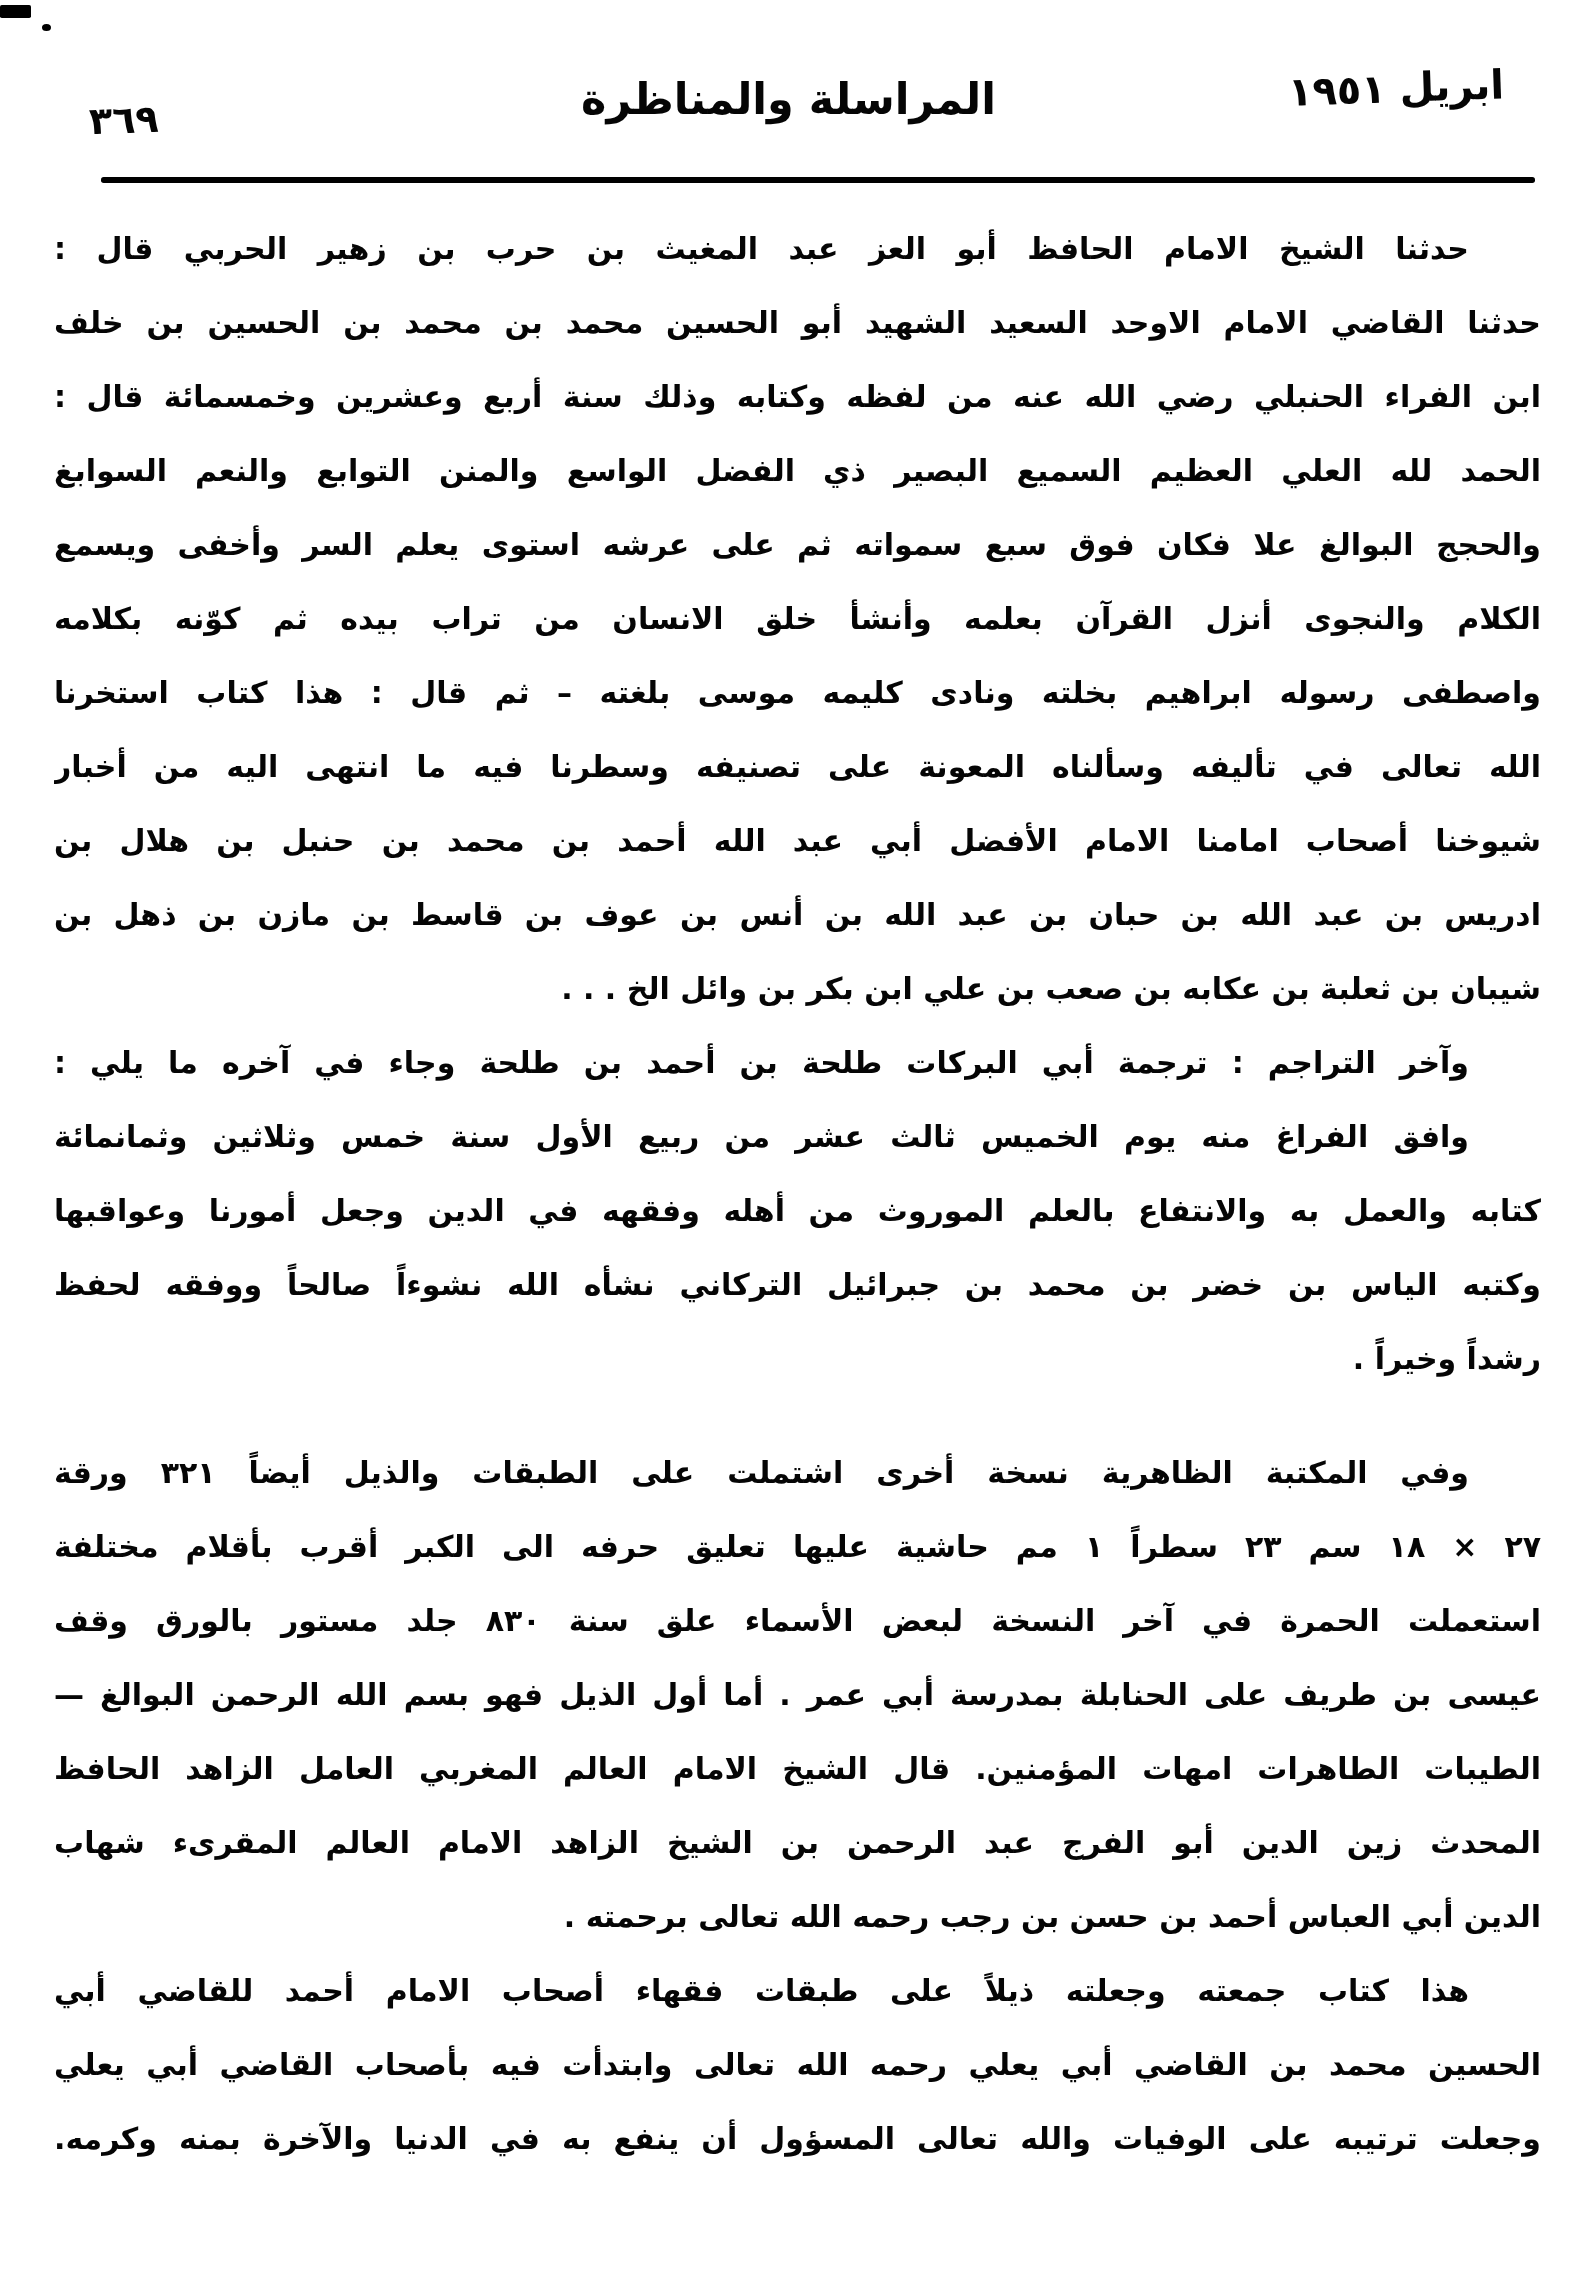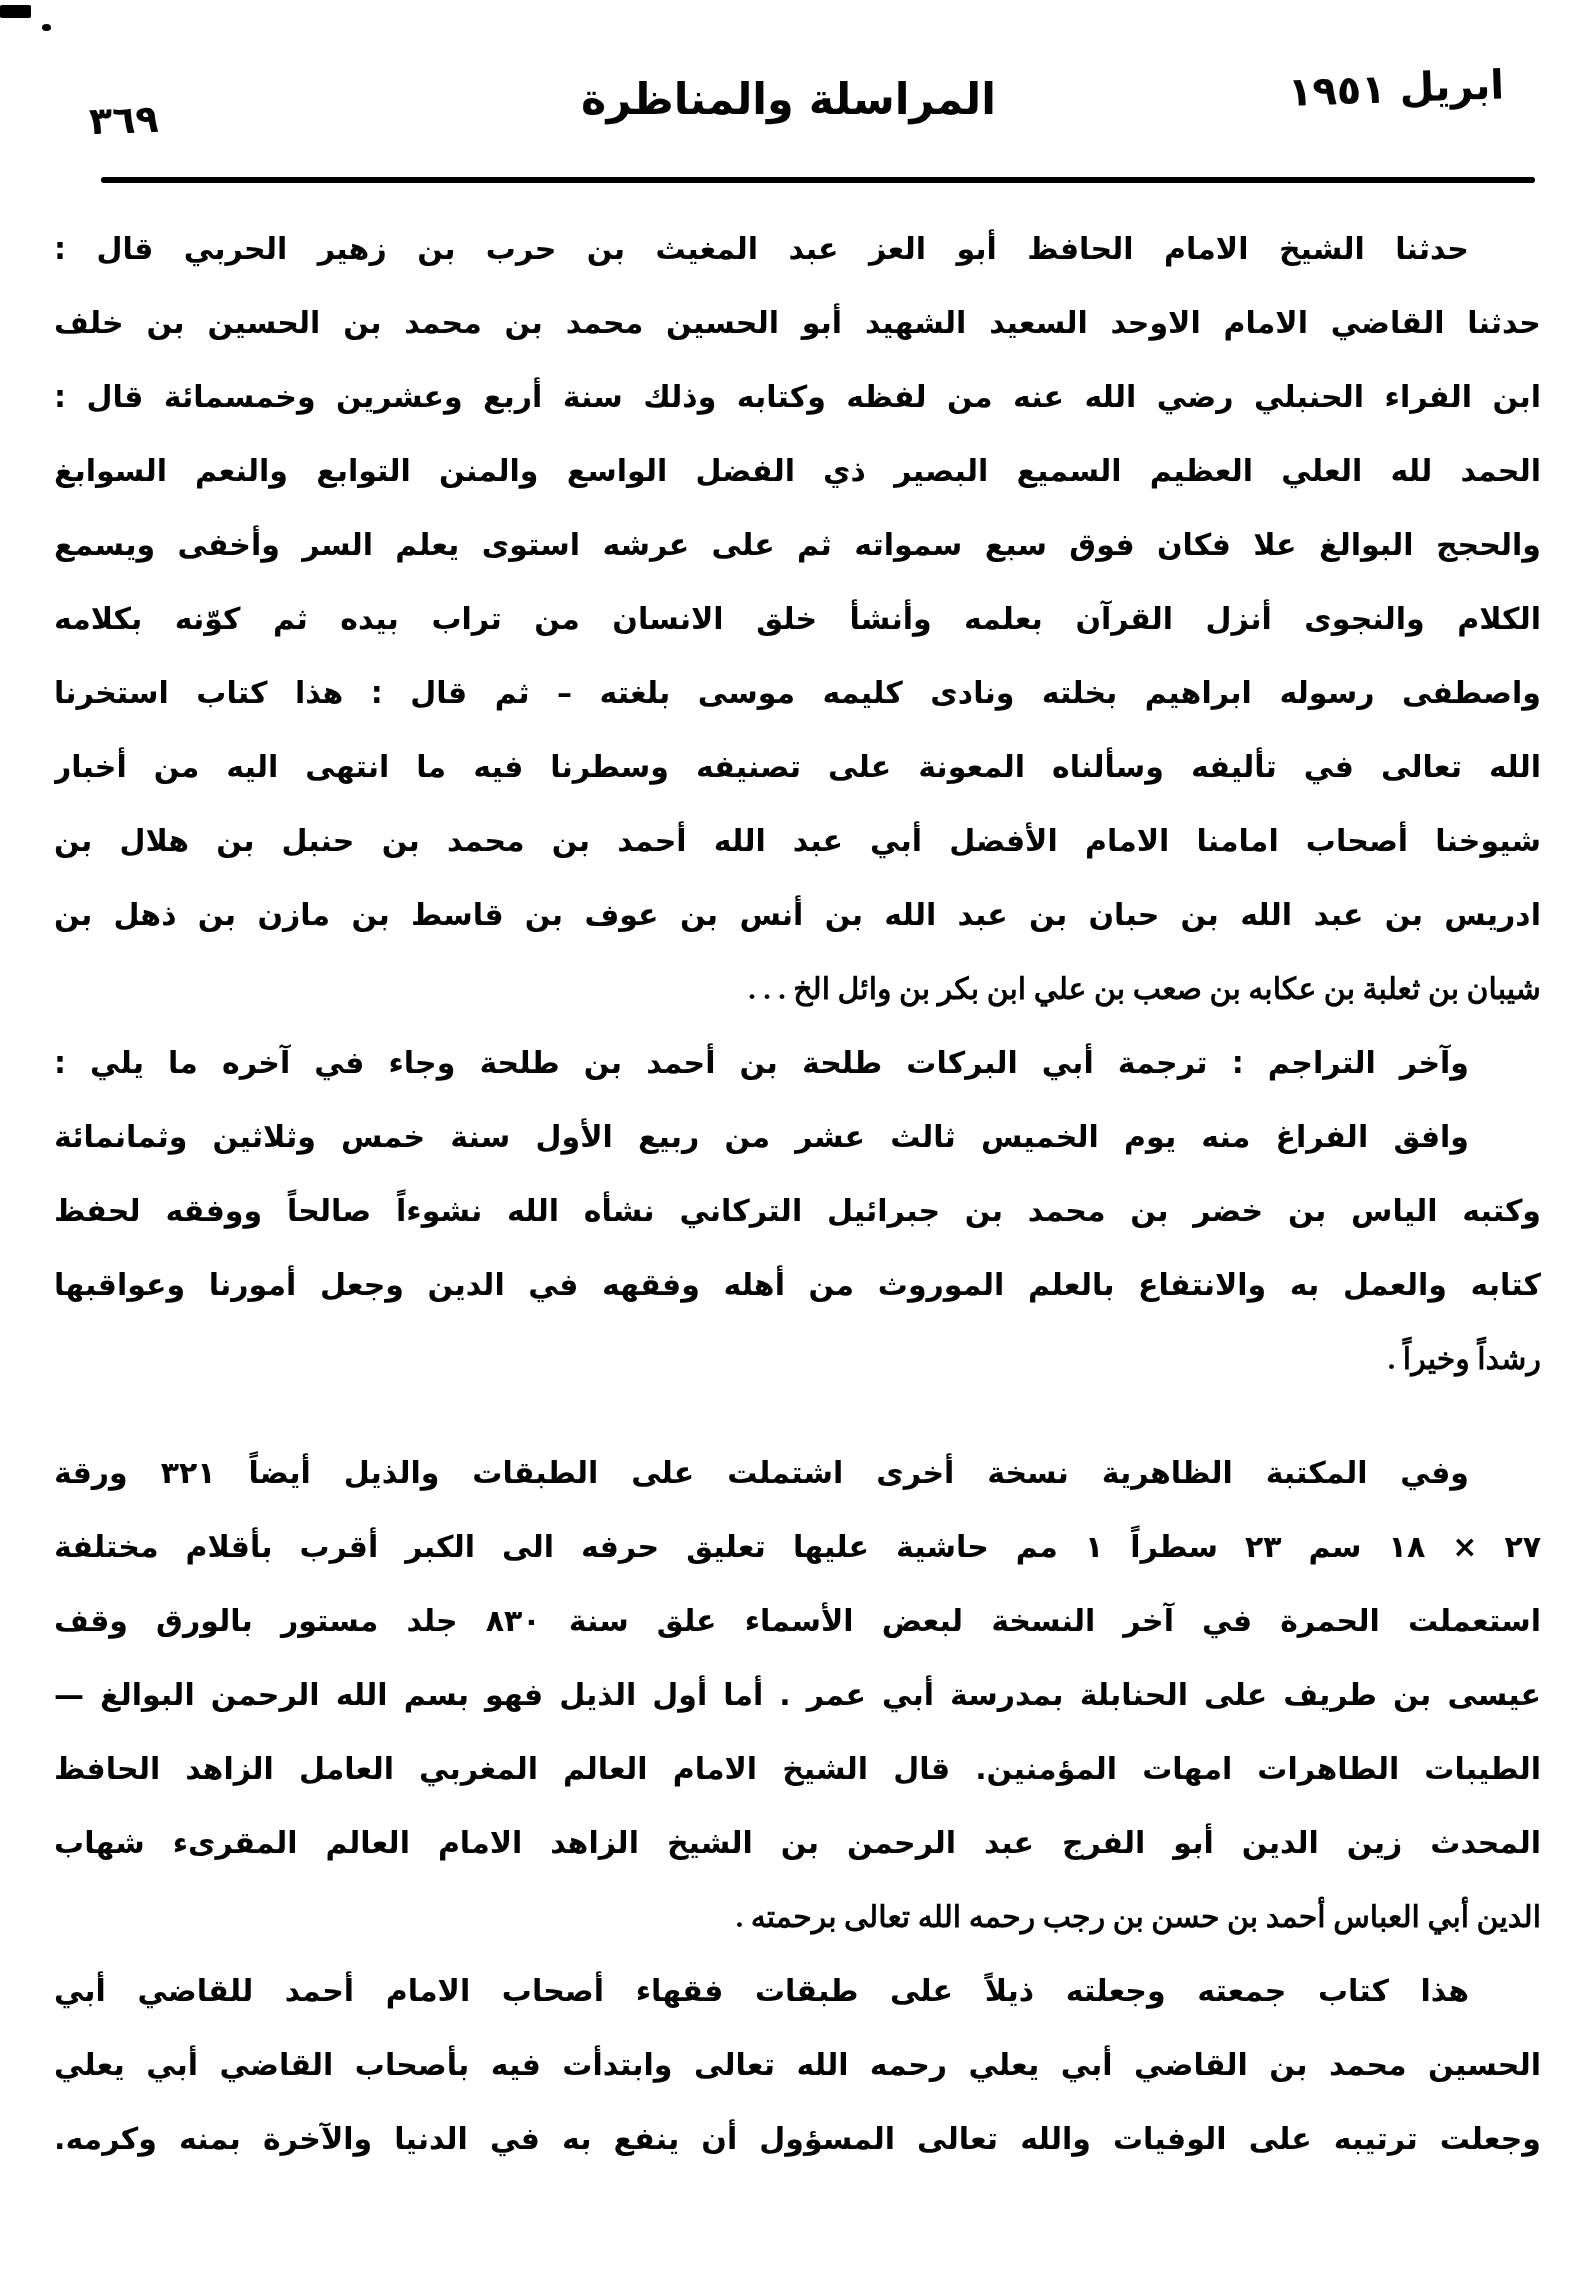--- a/index.html
+++ b/index.html
@@ -60,21 +60,21 @@
     font-weight:bold;
     line-height:74px;
     height:74px;
     white-space:nowrap;
     overflow:hidden;
     text-align:justify;
     text-align-last:justify;
     text-justify:inter-word;
   }
   .line.indent{ text-indent:72px; }
-  .line.short{ text-align:left; text-align-last:right;font-family:Liberation Serif, serif; }
+  .line.short{ text-align:left; text-align-last:right; }
   .line.gap{ margin-top:40px; }
 </style>
 </head>
 <body>
 
 <div class="page">
   <div class="speck"></div>
   <div class="speck2"></div>
 
   <header>
@@ -92,22 +92,22 @@
     <div class="line">الحمد لله العلي العظيم السميع البصير ذي الفضل الواسع والمنن التوابع والنعم السوابغ</div>
     <div class="line">والحجج البوالغ علا فكان فوق سبع سمواته ثم على عرشه استوى يعلم السر وأخفى ويسمع</div>
     <div class="line">الكلام والنجوى أنزل القرآن بعلمه وأنشأ خلق الانسان من تراب بيده ثم كوّنه بكلامه</div>
     <div class="line">واصطفى رسوله ابراهيم بخلته ونادى كليمه موسى بلغته – ثم قال : هذا كتاب استخرنا</div>
     <div class="line">الله تعالى في تأليفه وسألناه المعونة على تصنيفه وسطرنا فيه ما انتهى اليه من أخبار</div>
     <div class="line">شيوخنا أصحاب امامنا الامام الأفضل أبي عبد الله أحمد بن محمد بن حنبل بن هلال بن</div>
     <div class="line">ادريس بن عبد الله بن حبان بن عبد الله بن أنس بن عوف بن قاسط بن مازن بن ذهل بن</div>
     <div class="line short">شيبان بن ثعلبة بن عكابه بن صعب بن علي ابن بكر بن وائل الخ . . .</div>
     <div class="line indent">وآخر التراجم : ترجمة أبي البركات طلحة بن أحمد بن طلحة وجاء في آخره ما يلي :</div>
     <div class="line indent">وافق الفراغ منه يوم الخميس ثالث عشر من ربيع الأول سنة خمس وثلاثين وثمانمائة</div>
+    <div class="line">كتابه والعمل به والانتفاع بالعلم الموروث من أهله وفقهه في الدين وجعل أمورنا وعواقبها</div>
     <div class="line">وكتبه الياس بن خضر بن محمد بن جبرائيل التركاني نشأه الله نشوءاً صالحاً ووفقه لحفظ</div>
-    <div class="line">كتابه والعمل به والانتفاع بالعلم الموروث من أهله وفقهه في الدين وجعل أمورنا وعواقبها</div>
     <div class="line short">رشداً وخيراً .</div>
     <div class="line indent gap">وفي المكتبة الظاهرية نسخة أخرى اشتملت على الطبقات والذيل أيضاً ٣٢١ ورقة</div>
     <div class="line">٢٧ × ١٨ سم ٢٣ سطراً ١ مم حاشية عليها تعليق حرفه الى الكبر أقرب بأقلام مختلفة</div>
     <div class="line">استعملت الحمرة في آخر النسخة لبعض الأسماء علق سنة ٨٣٠ جلد مستور بالورق وقف</div>
     <div class="line">عيسى بن طريف على الحنابلة بمدرسة أبي عمر . أما أول الذيل فهو بسم الله الرحمن البوالغ —</div>
     <div class="line">الطيبات الطاهرات امهات المؤمنين. قال الشيخ الامام العالم المغربي العامل الزاهد الحافظ</div>
     <div class="line">المحدث زين الدين أبو الفرج عبد الرحمن بن الشيخ الزاهد الامام العالم المقرىء شهاب</div>
     <div class="line short">الدين أبي العباس أحمد بن حسن بن رجب رحمه الله تعالى برحمته .</div>
     <div class="line indent">هذا كتاب جمعته وجعلته ذيلاً على طبقات فقهاء أصحاب الامام أحمد للقاضي أبي</div>
     <div class="line">الحسين محمد بن القاضي أبي يعلي رحمه الله تعالى وابتدأت فيه بأصحاب القاضي أبي يعلي</div>

